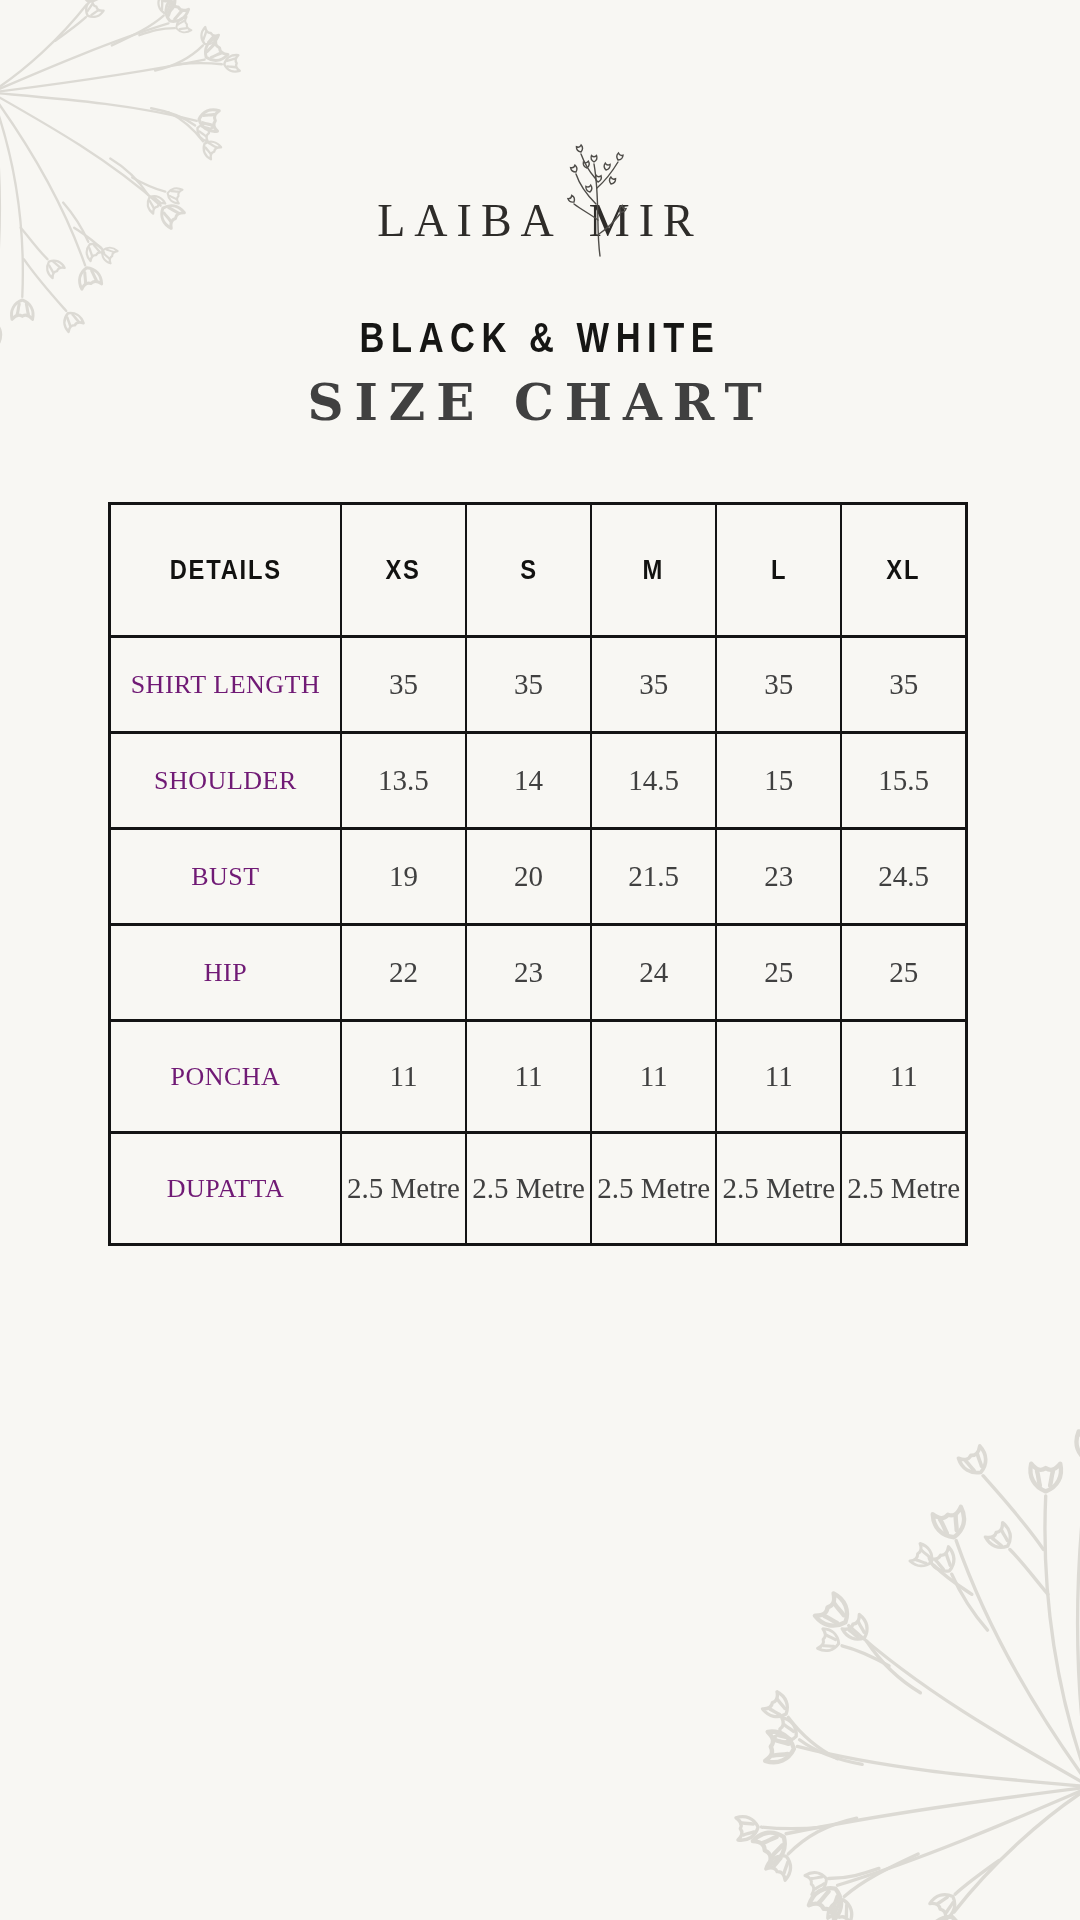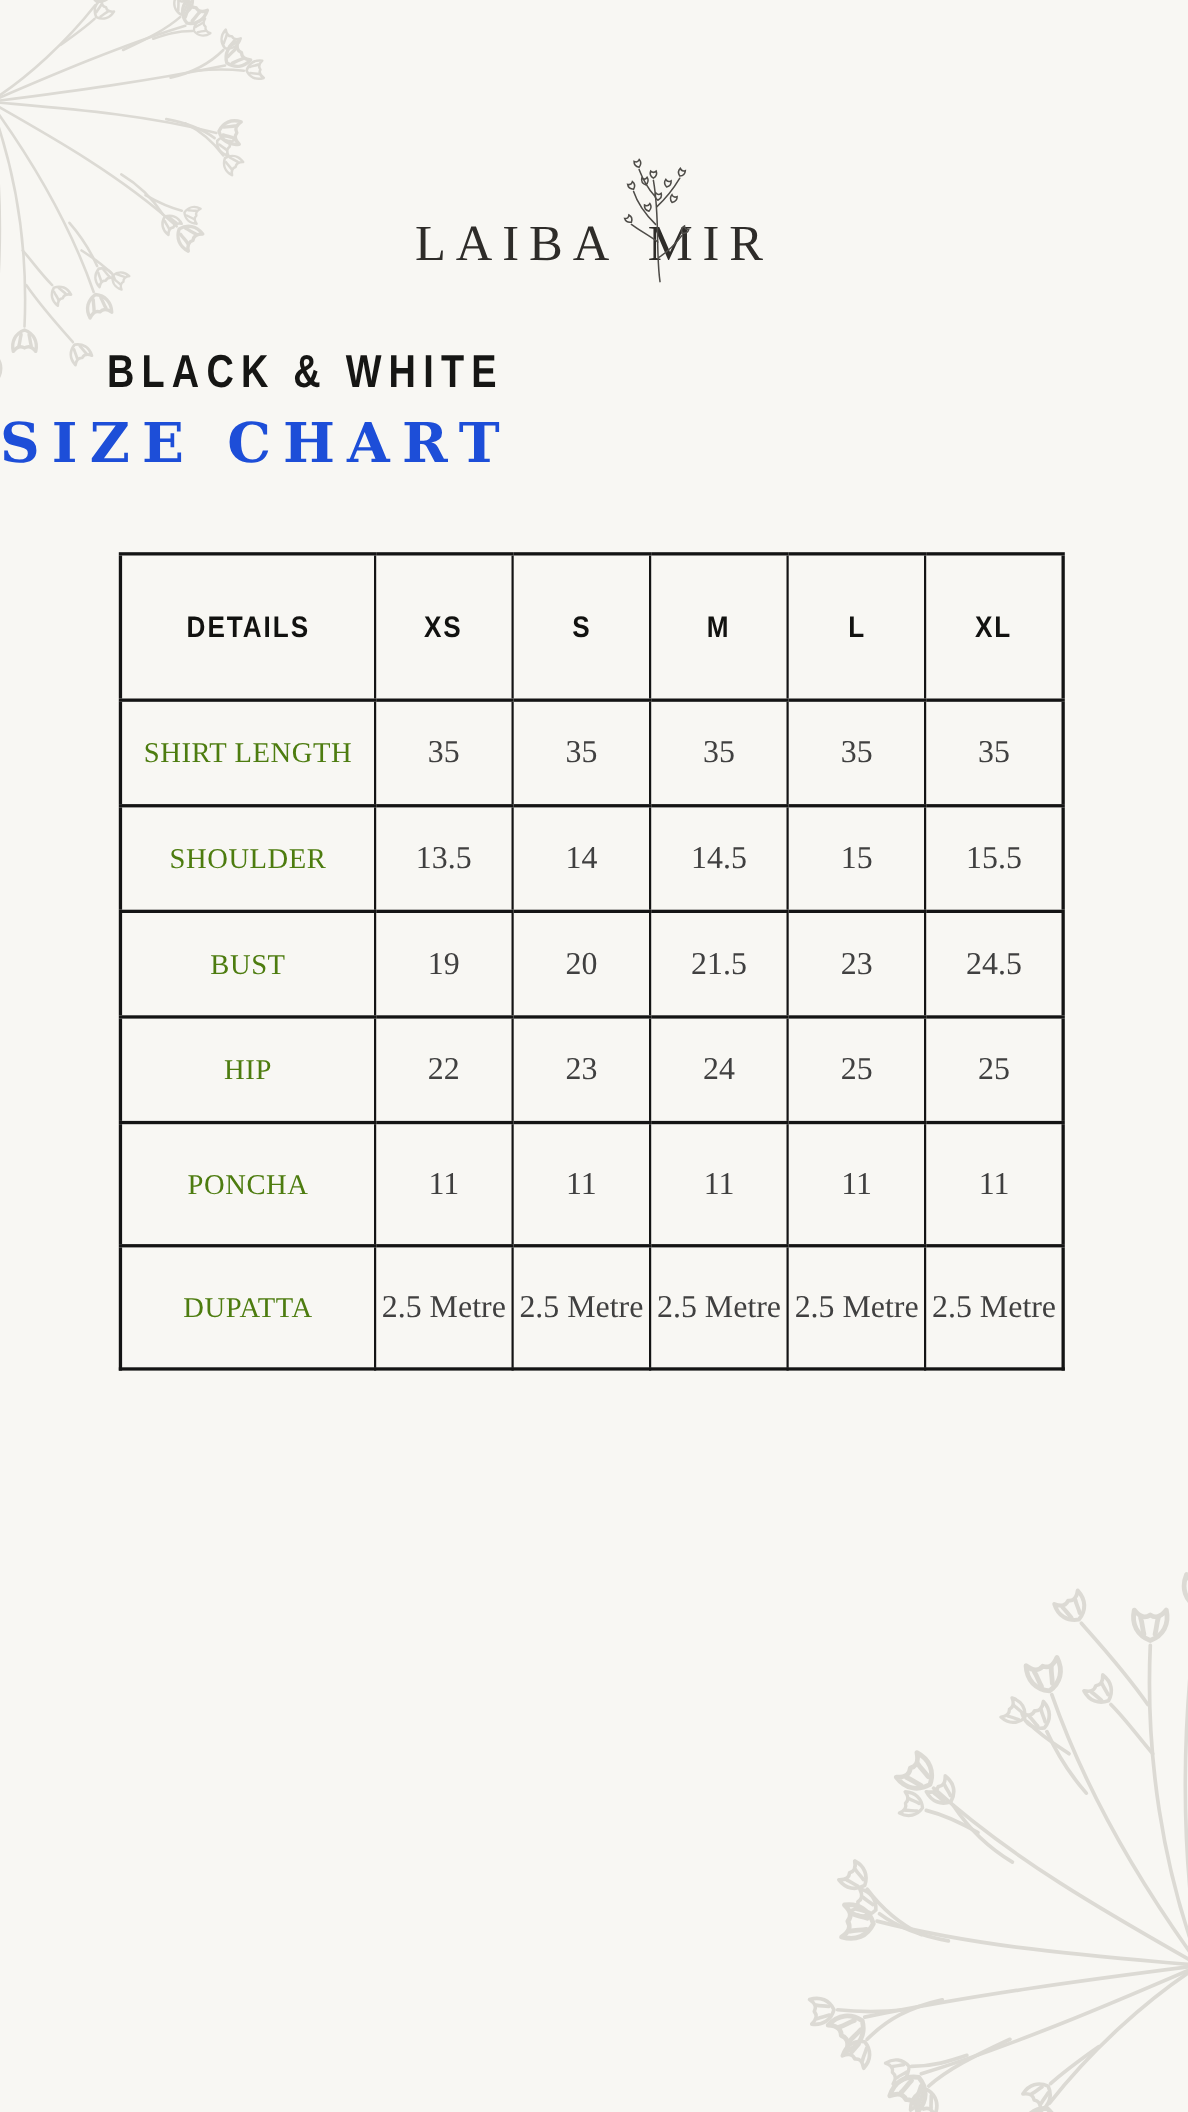--- a/index.html
+++ b/index.html
@@ -35,37 +35,37 @@
     display:inline-block;
   }
   .logo-word.w1{margin-right:26px;}
   .logo-word.w2{}
   .logo-sprig{
     position:absolute;left:50%;top:-56px;margin-left:14px;
     width:84px;height:116px;
   }
   .logo-sprig path{fill:none;stroke:#4f4d49;stroke-width:1.4;stroke-linecap:round;}
   
-  .titles{position:absolute;top:315px;left:0;width:100%;text-align:left;}
+  .titles{position:absolute;top:315px;left:0;width:100%;text-align:center;}
   .collection{
     font-family:"Liberation Sans",sans-serif;
     font-weight:800;
     font-size:42px;line-height:1.1;
     letter-spacing:8px;
     transform:scaleX(.82);
     transform-origin:center;
     color:#161614;
   }
   .chart-title{
     margin-top:14px;
     font-family:"DejaVu Serif",serif;
     font-weight:700;
     font-size:50px;line-height:1.1;
     letter-spacing:11px;
-    color:#1d4ed8;
+    color:#404040;
   }
   
   table.size-table{
     position:absolute;left:108px;top:502px;
     width:860px;
     border-collapse:collapse;
     table-layout:fixed;
     background:transparent;
   }
   table.size-table{border:3px solid var(--border);}
@@ -90,21 +90,21 @@
     transform:scaleX(.88);
     transform-origin:center;
     color:#121210;
   }
   .row-label{
     font-family:"Liberation Serif",serif;
     font-size:26px;
     letter-spacing:.5px;
     white-space:pre;
     line-height:1.45;
-    color:#4d7c0f;
+    color:#701a75;
   }
   .num{
     font-family:"Liberation Serif",serif;
     font-size:29px;
     line-height:1.42;
     color:#404040;
   }
 </style>
 </head>
 <body>

